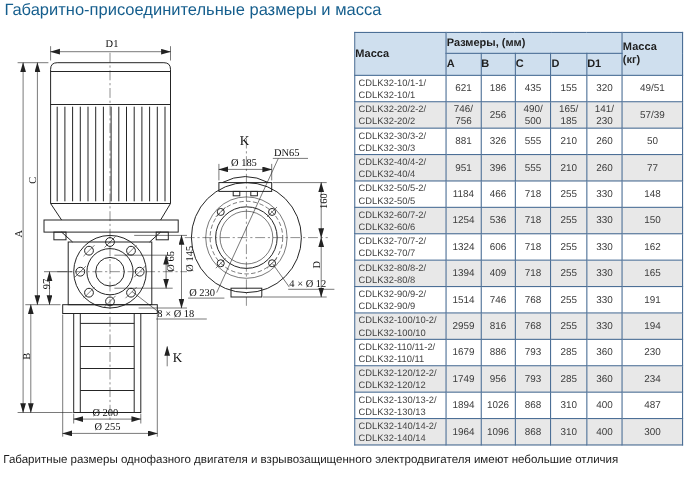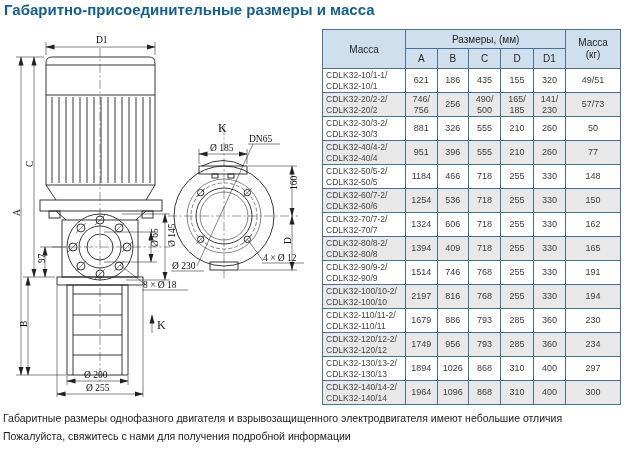--- a/index.html
+++ b/index.html
@@ -2,29 +2,29 @@
 <html><head>
 <meta charset="utf-8">
 <style>
   html,body{margin:0;padding:0;}
   body{
     width:627px;height:450px;position:relative;overflow:hidden;
     background:#ffffff;font-family:"Liberation Sans",sans-serif;
   }
   .title{
     position:absolute;left:4px;top:1px;
-    font-size:15px;font-weight:bold;color:#155e8d;letter-spacing:0;
+    font-size:15px;font-weight:normal;color:#155e8d;letter-spacing:0;
   }
   
   .tbl-wrap{position:absolute;left:322px;top:29px;width:300px;}
   table{border-collapse:collapse;table-layout:fixed;width:299px;}
   th,td{border:1px solid #4c6f96;padding:0;color:#333;vertical-align:middle;}
   thead th{
-    background:#cfdfee;font-weight:normal;font-size:10px;color:#1e1e1e;
-    text-align:center;
+    background:#cfdfee;font-weight:bold;font-size:10px;color:#1e1e1e;
+    text-align:left;
   }
   thead tr.r1 th{height:18px;}
   thead tr.r2 th{height:19px;}
   th.mass{white-space:pre-line;line-height:12px;font-size:10px;}
   tbody td{
     height:23px;font-size:9px;text-align:center;color:#3c3c3c;
     white-space:pre-line;line-height:10.5px;background:#fff;
   }
   tbody td.model{
     text-align:left;padding-left:3px;font-size:8.5px;color:#444;
@@ -268,21 +268,21 @@
 CDLK32-20/2</td>
           <td class="num">746/
 756</td>
           <td class="num">256</td>
           <td class="num">490/
 500</td>
           <td class="num">165/
 185</td>
           <td class="num">141/
 230</td>
-          <td class="num">57/73</td>
+          <td class="num">57/39</td>
         </tr>
         <tr>
           <td class="model">CDLK32-30/3-2/
 CDLK32-30/3</td>
           <td class="num">881</td>
           <td class="num">326</td>
           <td class="num">555</td>
           <td class="num">210</td>
           <td class="num">260</td>
           <td class="num">50</td>
@@ -343,21 +343,21 @@
           <td class="num">1514</td>
           <td class="num">746</td>
           <td class="num">768</td>
           <td class="num">255</td>
           <td class="num">330</td>
           <td class="num">191</td>
         </tr>
         <tr class="alt">
           <td class="model">CDLK32-100/10-2/
 CDLK32-100/10</td>
-          <td class="num">2197</td>
+          <td class="num">2959</td>
           <td class="num">816</td>
           <td class="num">768</td>
           <td class="num">255</td>
           <td class="num">330</td>
           <td class="num">194</td>
         </tr>
         <tr>
           <td class="model">CDLK32-110/11-2/
 CDLK32-110/11</td>
           <td class="num">1679</td>
@@ -378,32 +378,31 @@
           <td class="num">234</td>
         </tr>
         <tr>
           <td class="model">CDLK32-130/13-2/
 CDLK32-130/13</td>
           <td class="num">1894</td>
           <td class="num">1026</td>
           <td class="num">868</td>
           <td class="num">310</td>
           <td class="num">400</td>
-          <td class="num">297</td>
+          <td class="num">487</td>
         </tr>
         <tr class="alt">
           <td class="model">CDLK32-140/14-2/
 CDLK32-140/14</td>
           <td class="num">1964</td>
           <td class="num">1096</td>
           <td class="num">868</td>
           <td class="num">310</td>
           <td class="num">400</td>
           <td class="num">300</td>
         </tr>
       </tbody>
   </table>
 </div>
 
 <div class="notes">
   <p>Габаритные размеры однофазного двигателя и взрывозащищенного электродвигателя имеют небольшие отличия</p>
-  <p>Пожалуйста, свяжитесь с нами для получения подробной информации</p>
 </div>
 
 </body></html>

